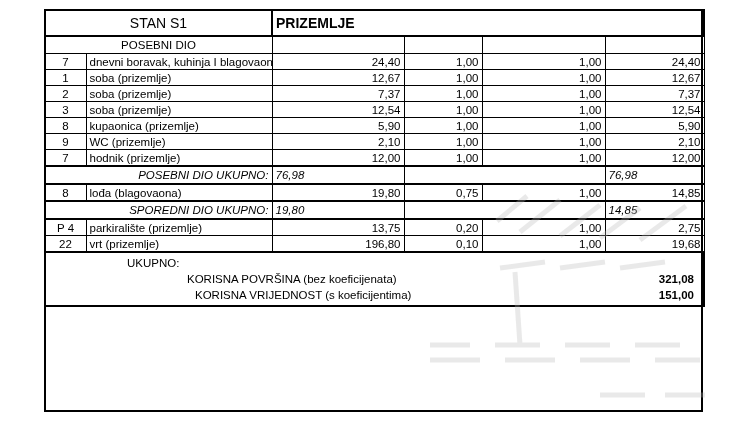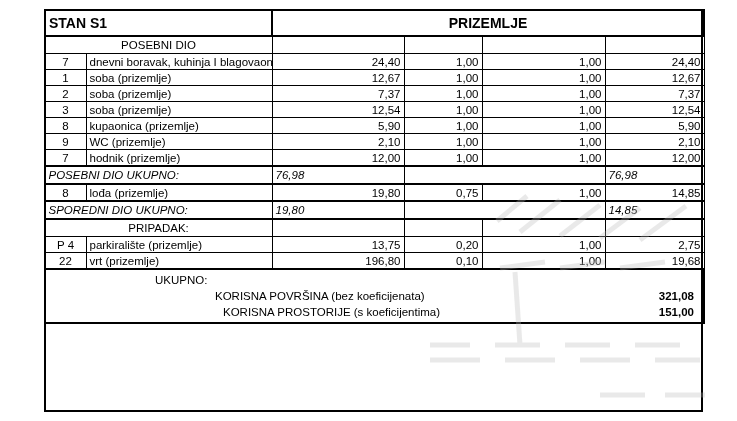--- a/index.html
+++ b/index.html
@@ -56,30 +56,30 @@
     top: 9px;
     width: 659px;
     height: 403px;
     border: 2px solid #000000;
     box-sizing: border-box;
     pointer-events: none;
   }
 
   
   .t-stan {
-    font-weight: bold;
+    font-weight: normal;
     font-size: 14px;
+    text-align: center;
     height: 24px !important;
     line-height: 22px;
     border-width: 2px !important;
   }
   .t-floor {
     font-weight: bold;
     font-size: 14px;
-    text-align: center;
     height: 24px !important;
     line-height: 22px;
     border-width: 2px !important;
   }
 
   
   .hdr {
     font-weight: bold;
     font-size: 10px;
     text-align: center;
@@ -108,37 +108,37 @@
   .row-last td { border-bottom-width: 2px !important; }
 
   
   .sub {
     font-style: italic;
     font-size: 11.5px;
     height: 16px !important;
     border-top-width: 2px !important;
     border-bottom-width: 2px !important;
   }
-  .sub-label { text-align: left; padding-right: 6px; }
+  .sub-label { text-align: right; padding-right: 6px; }
   .sub-val   { text-align: left; }
 
   
   .summary {
     border-width: 2px !important;
     height: 52px !important;
     padding: 0;
     vertical-align: top;
   }
   .sum-inner {
     position: relative;
     height: 52px;
     font-size: 11.5px;
     line-height: 16px;
   }
-  .sum-line { position: absolute; white-space: nowrap; margin-left: 28px; }
+  .sum-line { position: absolute; white-space: nowrap; }
   .sum-l1 { left: 78px;  top: 2px; }
   .sum-l2 { left: 138px; top: 18px; }
   .sum-l3 { left: 146px; top: 34px; }
   .sum-v2 { right: 6px;  top: 18px; font-weight: bold; }
   .sum-v3 { right: 6px;  top: 34px; font-weight: bold; }
 
   
   .watermark {
     position: absolute;
     left: 0; top: 0;
@@ -236,41 +236,34 @@
       <tr>
         <td class="sub sub-label" colspan="2">POSEBNI DIO UKUPNO:</td>
         <td class="sub sub-val">76,98</td>
         <td class="sub" colspan="2"></td>
         <td class="sub sub-val">76,98</td>
       </tr>
 
 
       <tr class="row-last">
         <td class="num">8</td>
-        <td class="name">lođa (prizemlje)</td>
+        <td class="name">lođa (blagovaona)</td>
         <td class="val">19,80</td>
         <td class="val">0,75</td>
         <td class="val">1,00</td>
         <td class="val">14,85</td>
       </tr>
 
       <tr>
         <td class="sub sub-label" colspan="2">SPOREDNI DIO UKUPNO:</td>
         <td class="sub sub-val">19,80</td>
         <td class="sub" colspan="2"></td>
         <td class="sub sub-val">14,85</td>
       </tr>
 
-      <tr>
-        <td class="sect" colspan="2">PRIPADAK:</td>
-        <td class="sect-blank"></td>
-        <td class="sect-blank"></td>
-        <td class="sect-blank"></td>
-        <td class="sect-blank"></td>
-      </tr>
 
       <tr>
         <td class="num">P 4</td>
         <td class="name">parkiralište (prizemlje)</td>
         <td class="val">13,75</td>
         <td class="val">0,20</td>
         <td class="val">1,00</td>
         <td class="val">2,75</td>
       </tr>
       <tr class="row-last">
@@ -282,21 +275,21 @@
         <td class="val">19,68</td>
       </tr>
 
 
       <tr>
         <td class="summary" colspan="6">
           <div class="sum-inner">
             <span class="sum-line sum-l1">UKUPNO:</span>
             <span class="sum-line sum-l2">KORISNA POVRŠINA (bez koeficijenata)</span>
             <span class="sum-line sum-v2">321,08</span>
-            <span class="sum-line sum-l3">KORISNA PROSTORIJE (s koeficijentima)</span>
+            <span class="sum-line sum-l3">KORISNA VRIJEDNOST (s koeficijentima)</span>
             <span class="sum-line sum-v3">151,00</span>
           </div>
         </td>
       </tr>
 
     </tbody>
   </table>
 </div>
 
 <div class="outer-frame"></div>

